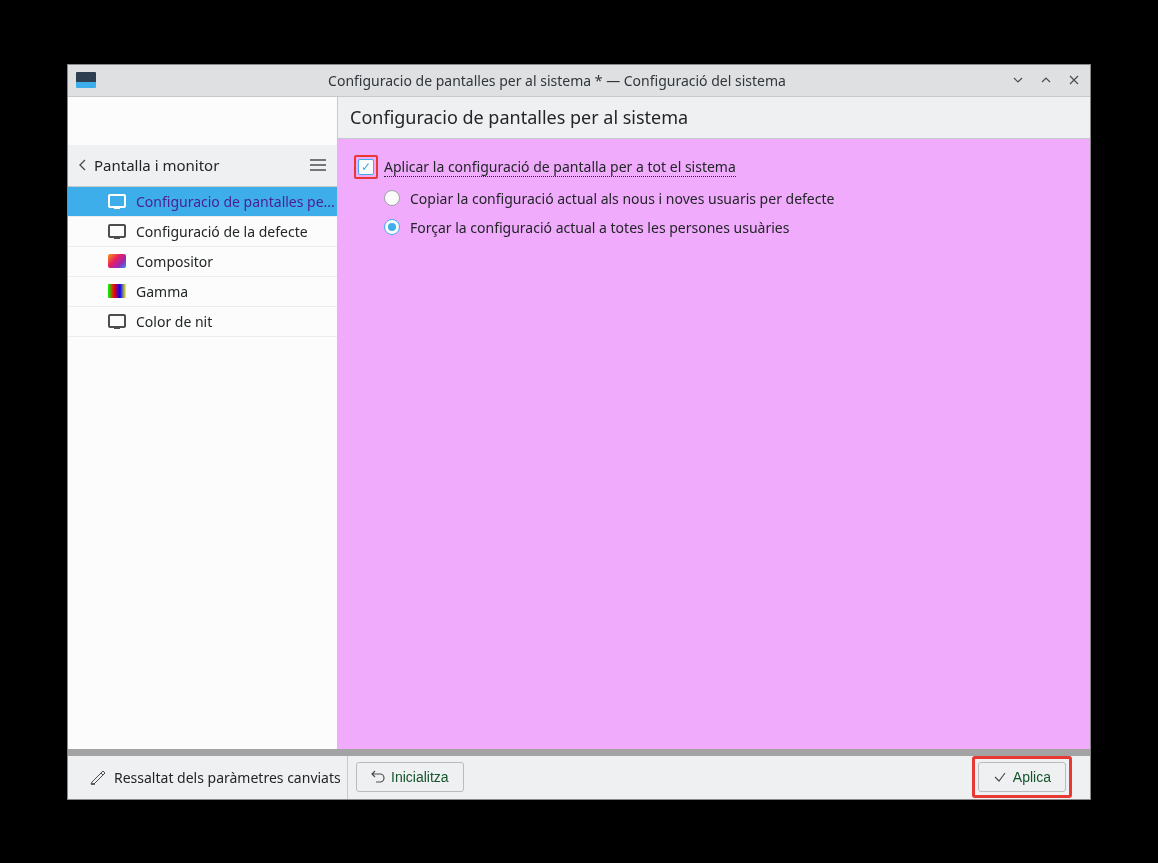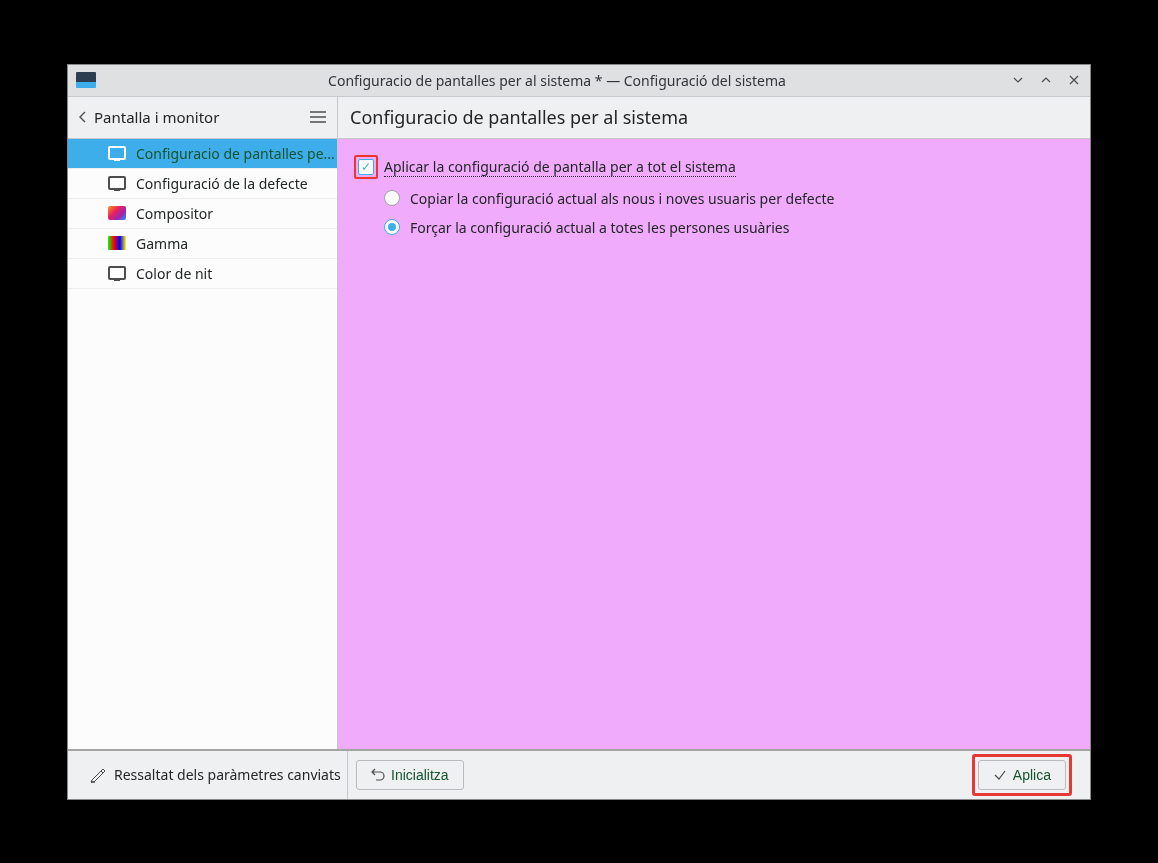--- a/index.html
+++ b/index.html
@@ -83,20 +83,21 @@
       flex-direction: column;
     }
     
     .sidebar-header {
       height: 42px;
       display: flex;
       align-items: center;
       padding: 0 10px;
       background: #eff0f1;
       border-bottom: 1px solid #c5c9cc;
+      margin-top: 48px;
     }
     
     .back-btn {
       display: flex;
       align-items: center;
       gap: 6px;
       cursor: pointer;
       font-size: 15px;
     }
     
@@ -115,21 +116,21 @@
       display: flex;
       align-items: center;
       padding-left: 40px;
       cursor: pointer;
       gap: 10px;
       border-bottom: 1px solid #ededed;
     }
     
     .sidebar-item.selected {
       background: #3daee9;
-      color: #14532d;
+      color: #4c1d95;
     }
     
     .sidebar-item .item-icon {
       width: 18px;
       height: 14px;
       flex-shrink: 0;
     }
     
     .sidebar-item .item-label {
       white-space: nowrap;
@@ -264,21 +265,21 @@
       height: 8px;
       border-radius: 50%;
       background: #3daee9;
     }
     
     .footer {
       height: 50px;
       display: flex;
       align-items: center;
       padding: 0 10px;
-      border-top: 2px solid #a3a3a3;
+      border-top: 7px solid #a3a3a3;
       background: #eff0f1;
     }
     
     .sidebar-footer {
       width: 270px;
       display: flex;
       align-items: center;
       padding-left: 12px;
       border-right: 1px solid #c5c9cc;
       height: 100%;

